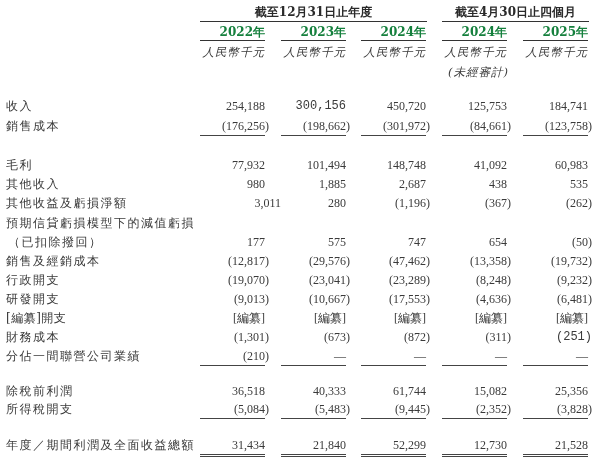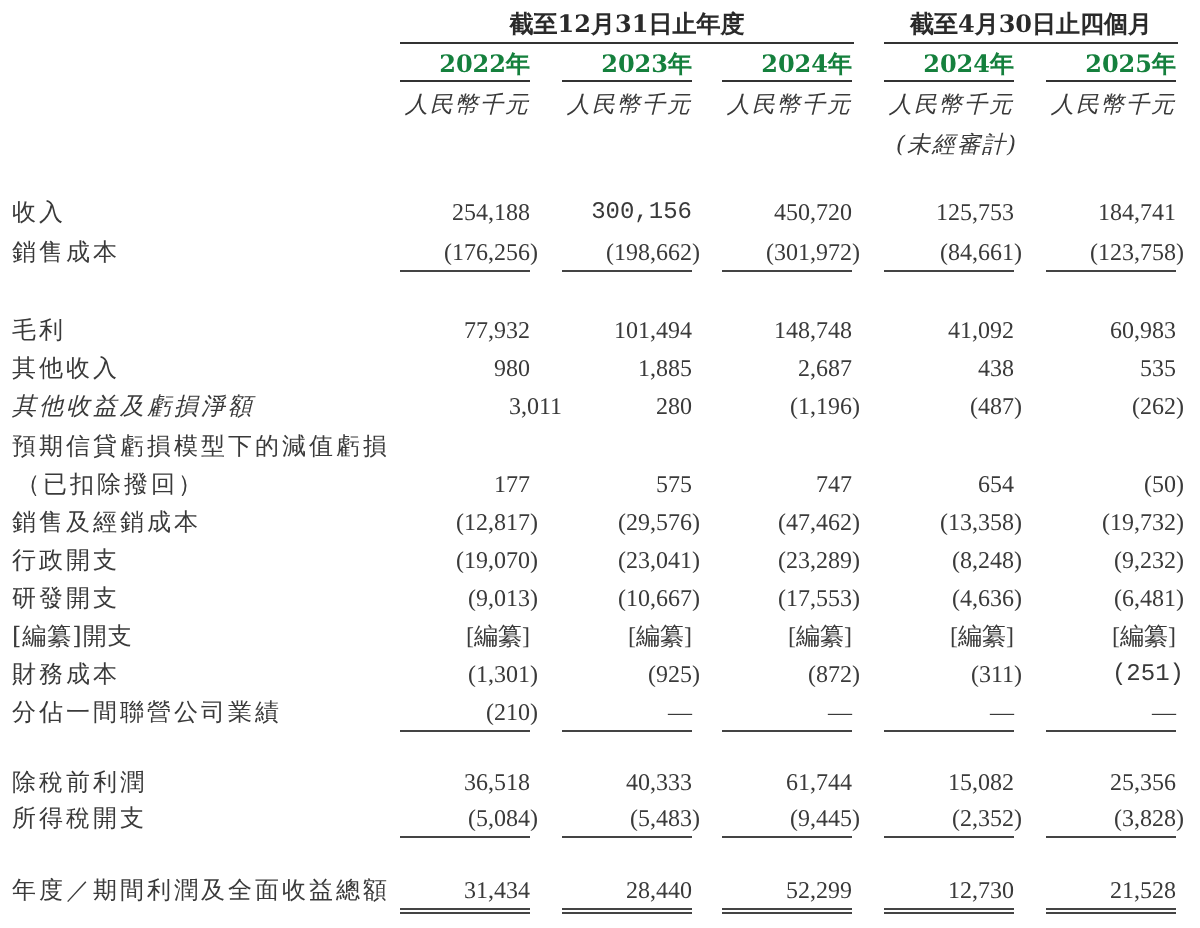--- a/index.html
+++ b/index.html
@@ -87,25 +87,25 @@
   <div class="cell" style="left:442px; top:156px;"><span class="num">41,092</span></div>
   <div class="cell" style="left:523px; top:156px;"><span class="num">60,983</span></div>
 
   <div class="row-label" style="top:175px;">其他收入</div>
   <div class="cell" style="left:200px; top:175px;"><span class="num">980</span></div>
   <div class="cell" style="left:281px; top:175px;"><span class="num">1,885</span></div>
   <div class="cell" style="left:361px; top:175px;"><span class="num">2,687</span></div>
   <div class="cell" style="left:442px; top:175px;"><span class="num">438</span></div>
   <div class="cell" style="left:523px; top:175px;"><span class="num">535</span></div>
 
-  <div class="row-label" style="top:194px;font-style:italic;">其他收益及虧損淨額</div>
+  <div class="row-label" style="top:194px;">其他收益及虧損淨額</div>
   <div class="cell" style="left:216px; top:194px;"><span class="num">3,011</span></div>
   <div class="cell" style="left:281px; top:194px;"><span class="num">280</span></div>
   <div class="cell neg" style="left:361px; top:194px;"><span class="num">(1,196)</span></div>
-  <div class="cell neg" style="left:442px; top:194px;"><span class="num">(487)</span></div>
+  <div class="cell neg" style="left:442px; top:194px;"><span class="num">(367)</span></div>
   <div class="cell neg" style="left:523px; top:194px;"><span class="num">(262)</span></div>
 
   <div class="row-label" style="top:214px;">預期信貸虧損模型下的減值虧損</div>
 
   <div class="row-label" style="top:233px; left:8px;">（已扣除撥回）</div>
   <div class="cell" style="left:200px; top:233px;"><span class="num">177</span></div>
   <div class="cell" style="left:281px; top:233px;"><span class="num">575</span></div>
   <div class="cell" style="left:361px; top:233px;"><span class="num">747</span></div>
   <div class="cell" style="left:442px; top:233px;"><span class="num">654</span></div>
   <div class="cell neg" style="left:523px; top:233px;"><span class="num">(50)</span></div>
@@ -133,21 +133,21 @@
 
   <div class="row-label" style="top:309px; letter-spacing:0.5px;">[編纂]開支</div>
   <div class="cell" style="left:200px; top:309px;"><span class="num">[編纂]</span></div>
   <div class="cell" style="left:281px; top:309px;"><span class="num">[編纂]</span></div>
   <div class="cell" style="left:361px; top:309px;"><span class="num">[編纂]</span></div>
   <div class="cell" style="left:442px; top:309px;"><span class="num">[編纂]</span></div>
   <div class="cell" style="left:523px; top:309px;"><span class="num">[編纂]</span></div>
 
   <div class="row-label" style="top:328px;">財務成本</div>
   <div class="cell neg" style="left:200px; top:328px;"><span class="num">(1,301)</span></div>
-  <div class="cell neg" style="left:281px; top:328px;"><span class="num">(925)</span></div>
+  <div class="cell neg" style="left:281px; top:328px;"><span class="num">(673)</span></div>
   <div class="cell neg" style="left:361px; top:328px;"><span class="num">(872)</span></div>
   <div class="cell neg" style="left:442px; top:328px;"><span class="num">(311)</span></div>
   <div class="cell neg" style="left:523px; top:328px;font-family:Liberation Mono, monospace;"><span class="num">(251)</span></div>
 
   <div class="row-label" style="top:347px;">分佔一間聯營公司業績</div>
   <div class="cell neg ul" style="left:200px; top:347px;"><span class="num">(210)</span></div>
   <div class="cell ul" style="left:281px; top:347px;"><span class="num">—</span></div>
   <div class="cell ul" style="left:361px; top:347px;"><span class="num">—</span></div>
   <div class="cell ul" style="left:442px; top:347px;"><span class="num">—</span></div>
   <div class="cell ul" style="left:523px; top:347px;"><span class="num">—</span></div>
@@ -161,18 +161,18 @@
 
   <div class="row-label" style="top:400px;">所得稅開支</div>
   <div class="cell neg ul" style="left:200px; top:400px;"><span class="num">(5,084)</span></div>
   <div class="cell neg ul" style="left:281px; top:400px;"><span class="num">(5,483)</span></div>
   <div class="cell neg ul" style="left:361px; top:400px;"><span class="num">(9,445)</span></div>
   <div class="cell neg ul" style="left:442px; top:400px;"><span class="num">(2,352)</span></div>
   <div class="cell neg ul" style="left:523px; top:400px;"><span class="num">(3,828)</span></div>
 
   <div class="row-label" style="top:436px;">年度／期間利潤及全面收益總額</div>
   <div class="cell dul" style="left:200px; top:436px;"><span class="num">31,434</span></div>
-  <div class="cell dul" style="left:281px; top:436px;"><span class="num">28,440</span></div>
+  <div class="cell dul" style="left:281px; top:436px;"><span class="num">21,840</span></div>
   <div class="cell dul" style="left:361px; top:436px;"><span class="num">52,299</span></div>
   <div class="cell dul" style="left:442px; top:436px;"><span class="num">12,730</span></div>
   <div class="cell dul" style="left:523px; top:436px;"><span class="num">21,528</span></div>
 
 </div>
 
 </body></html>

